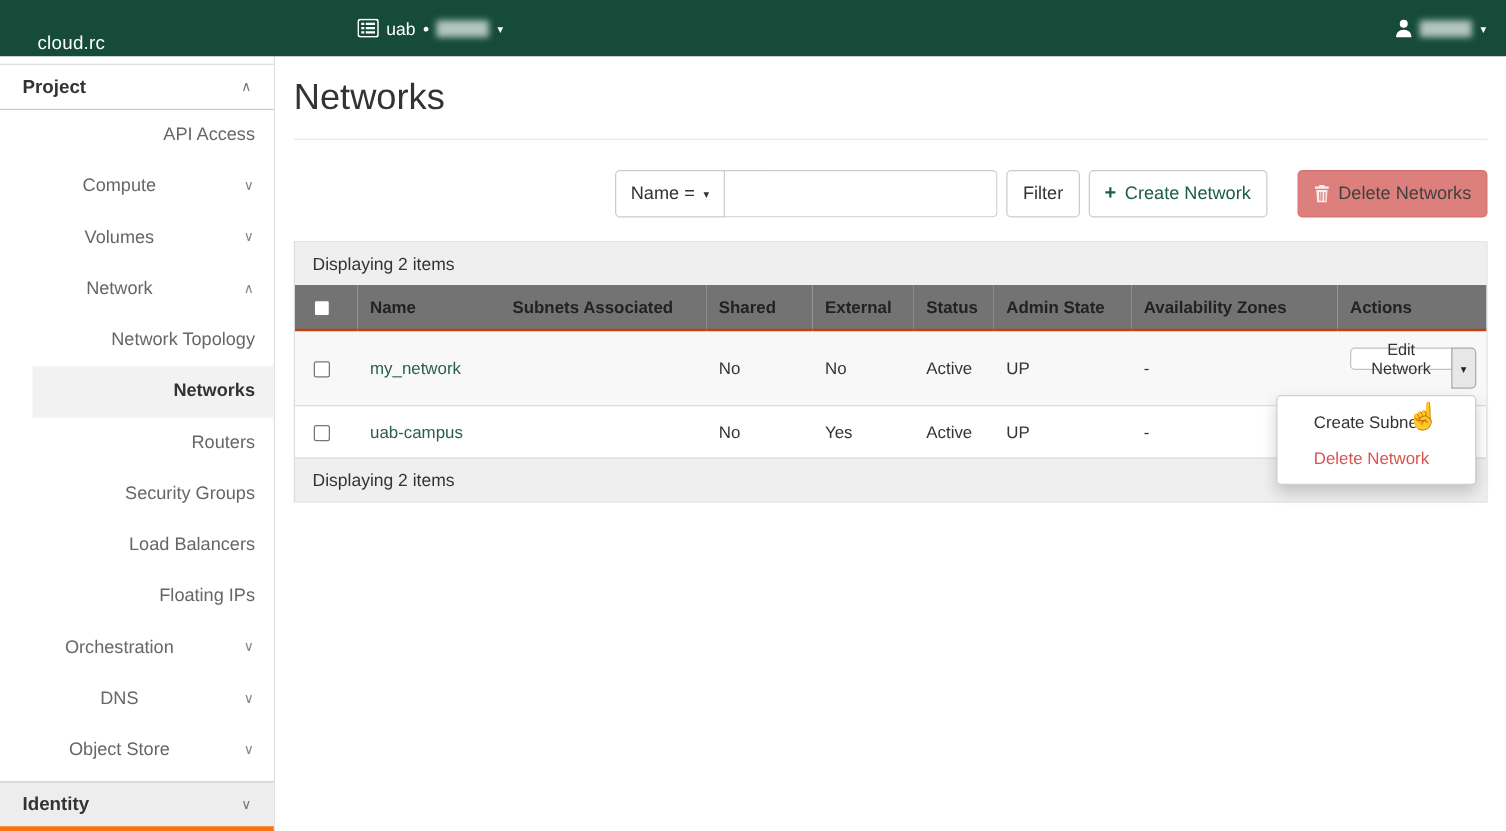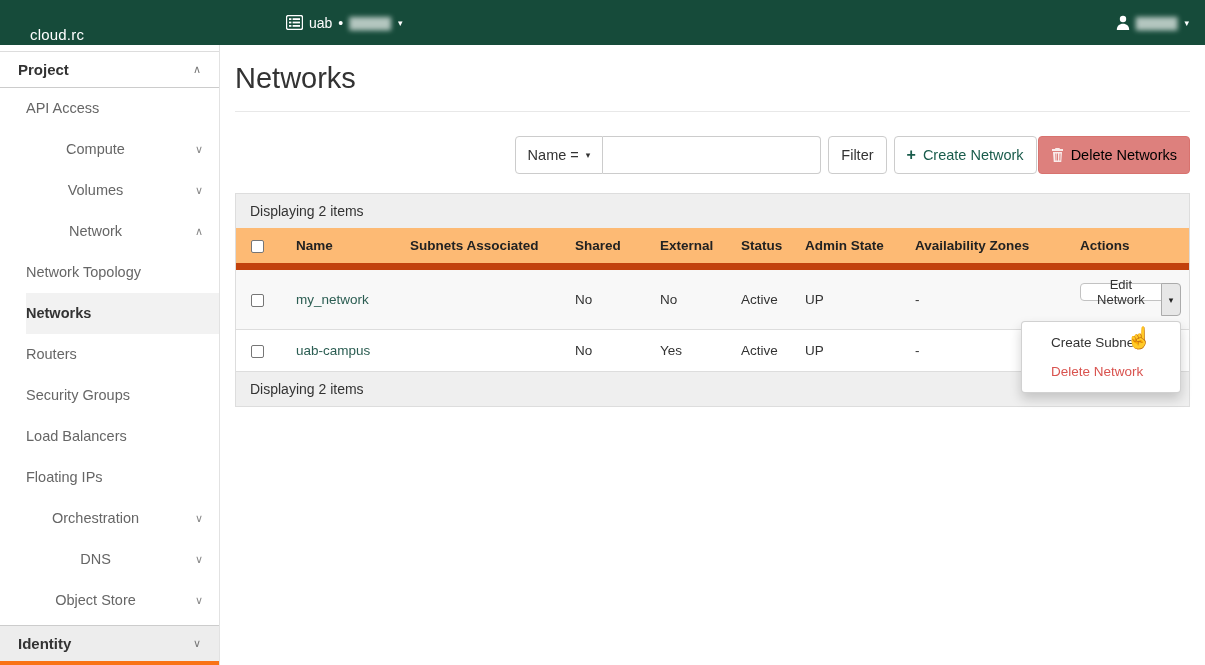--- a/index.html
+++ b/index.html
@@ -13,21 +13,21 @@
   .proj-switch { position:absolute; left:286px; top:0; height:45px; display:flex; align-items:center; gap:6px; color:#fff; font-size:14px; cursor:pointer; }
   .user-menu { position:absolute; right:16px; top:0; height:45px; display:flex; align-items:center; gap:6px; color:#fff; font-size:13px; cursor:pointer; }
   .blurred { filter:blur(2.5px); opacity:.75; color:#e8efec; font-size:11px; letter-spacing:-1px; }
   .nav-caret { font-size:9px; color:#fff; margin-left:2px; }
 
   
   .sidebar { position:absolute; top:45px; left:0; width:220px; height:620px; background:#fff; border-right:1px solid #e2e2e2; font-size:14.5px; color:#666; }
   .side-header { margin-top:6px; padding:9px 18px; border-top:1px solid #ddd; border-bottom:1px solid #ccc; font-weight:bold; font-size:15px; color:#333; display:flex; justify-content:space-between; align-items:center; cursor:pointer; }
   .side-header .chev { font-size:11px; color:#777; font-weight:normal; }
   .side-item { height:41px; line-height:41px; position:relative; cursor:pointer; white-space:nowrap; }
-  .side-item.leaf { text-align:left; padding-right:15px;margin-left:26px; }
+  .side-item.leaf { text-align:right; padding-right:15px;margin-left:26px; }
   .side-item.mid  { text-align:center; padding-right:28px; }
   .side-item.mid .chev { position:absolute; right:16px; top:0; font-size:11px; color:#888; }
   .side-item.active { background:#f2f2f2; font-weight:bold; color:#333; }
   .side-header.identity { margin-top:4px; background:#ededed; border-top:1px solid #ccc; border-bottom:4px solid #f97316; }
 
   
   .content { position:absolute; top:45px; left:220px; width:985px; height:620px; padding:0 15px; background:#fff; }
   .breadcrumb { margin-top:37px; height:36px; line-height:36px; background:#f5f5f5; border-radius:4px; padding:0 15px; font-size:14.5px; color:#333; }
   .breadcrumb .sep { color:#ccc; margin:0 6px; }
   .breadcrumb .crumb-link { color:#3c3c3c; text-decoration:none; cursor:pointer; }
@@ -37,28 +37,28 @@
 
   
   .toolbar { margin-top:24px; display:flex; justify-content:flex-end; align-items:center; }
   .btn { display:inline-flex; align-items:center; gap:7px; height:38px; padding:0 12px; background:#fff; border:1px solid #ccc; border-radius:4px; font-size:14.5px; color:#333; cursor:pointer;justify-content:space-between; }
   .name-filter-btn { border-radius:4px 0 0 4px; }
   .name-filter-btn .caret { font-size:9px; color:#333; }
   .filter-input { height:38px; width:218px; border:1px solid #ccc; border-left:none; border-radius:0 4px 4px 0; padding:0 10px; font-size:14px; outline:none; }
   .filter-btn { margin-left:7px; }
   .create-btn { margin-left:7px; color:#1a5c4c; font-weight:400; }
   .create-btn .plus { font-weight:bold; font-size:16px; color:#1a5c4c; }
-  .delete-btn { margin-left:1px; background:#dd807d; border-color:#d8726e; color:#000000; }
+  .delete-btn { margin-left:24px; background:#dd807d; border-color:#d8726e; color:#404040; }
   .delete-btn svg { opacity:.85; }
 
   
   .table-wrap { margin-top:19px; border:1px solid #ddd; background:#fff; }
   .tbl-caption { background:#efefef; padding:9px 14px; font-size:14px; color:#333; }
   table { width:100%; border-collapse:collapse; table-layout:fixed; font-size:13.5px; }
-  thead th { background:#fdba74; text-align:left; font-weight:bold; padding:10px 10px; color:#222; border-bottom:7px solid #c2410c; }
+  thead th { background:#737373; text-align:left; font-weight:bold; padding:10px 10px; color:#222; border-bottom:2px solid #c2410c; }
   thead th.cb-col, td.cb-col { padding-left:15px; }
   tbody td { padding:13px 10px; border-top:1px solid #ddd; color:#333; }
   tbody tr:first-child td { border-top:none; }
   tbody tr.striped { background:#f8f8f8; }
   .tbl-footer { background:#efefef; border-top:1px solid #ddd; padding:9px 14px; font-size:14px; color:#333; }
   .net-link { color:#2b5d52; text-decoration:none; cursor:pointer; }
   .cbx { width:13px; height:13px; border:1px solid #767676; border-radius:2px; background:#fff; appearance:none; -webkit-appearance:none; cursor:pointer; vertical-align:middle; margin:0; }
   td.actions-cell { text-align:right; padding-right:8px; overflow:visible; }
 
   

